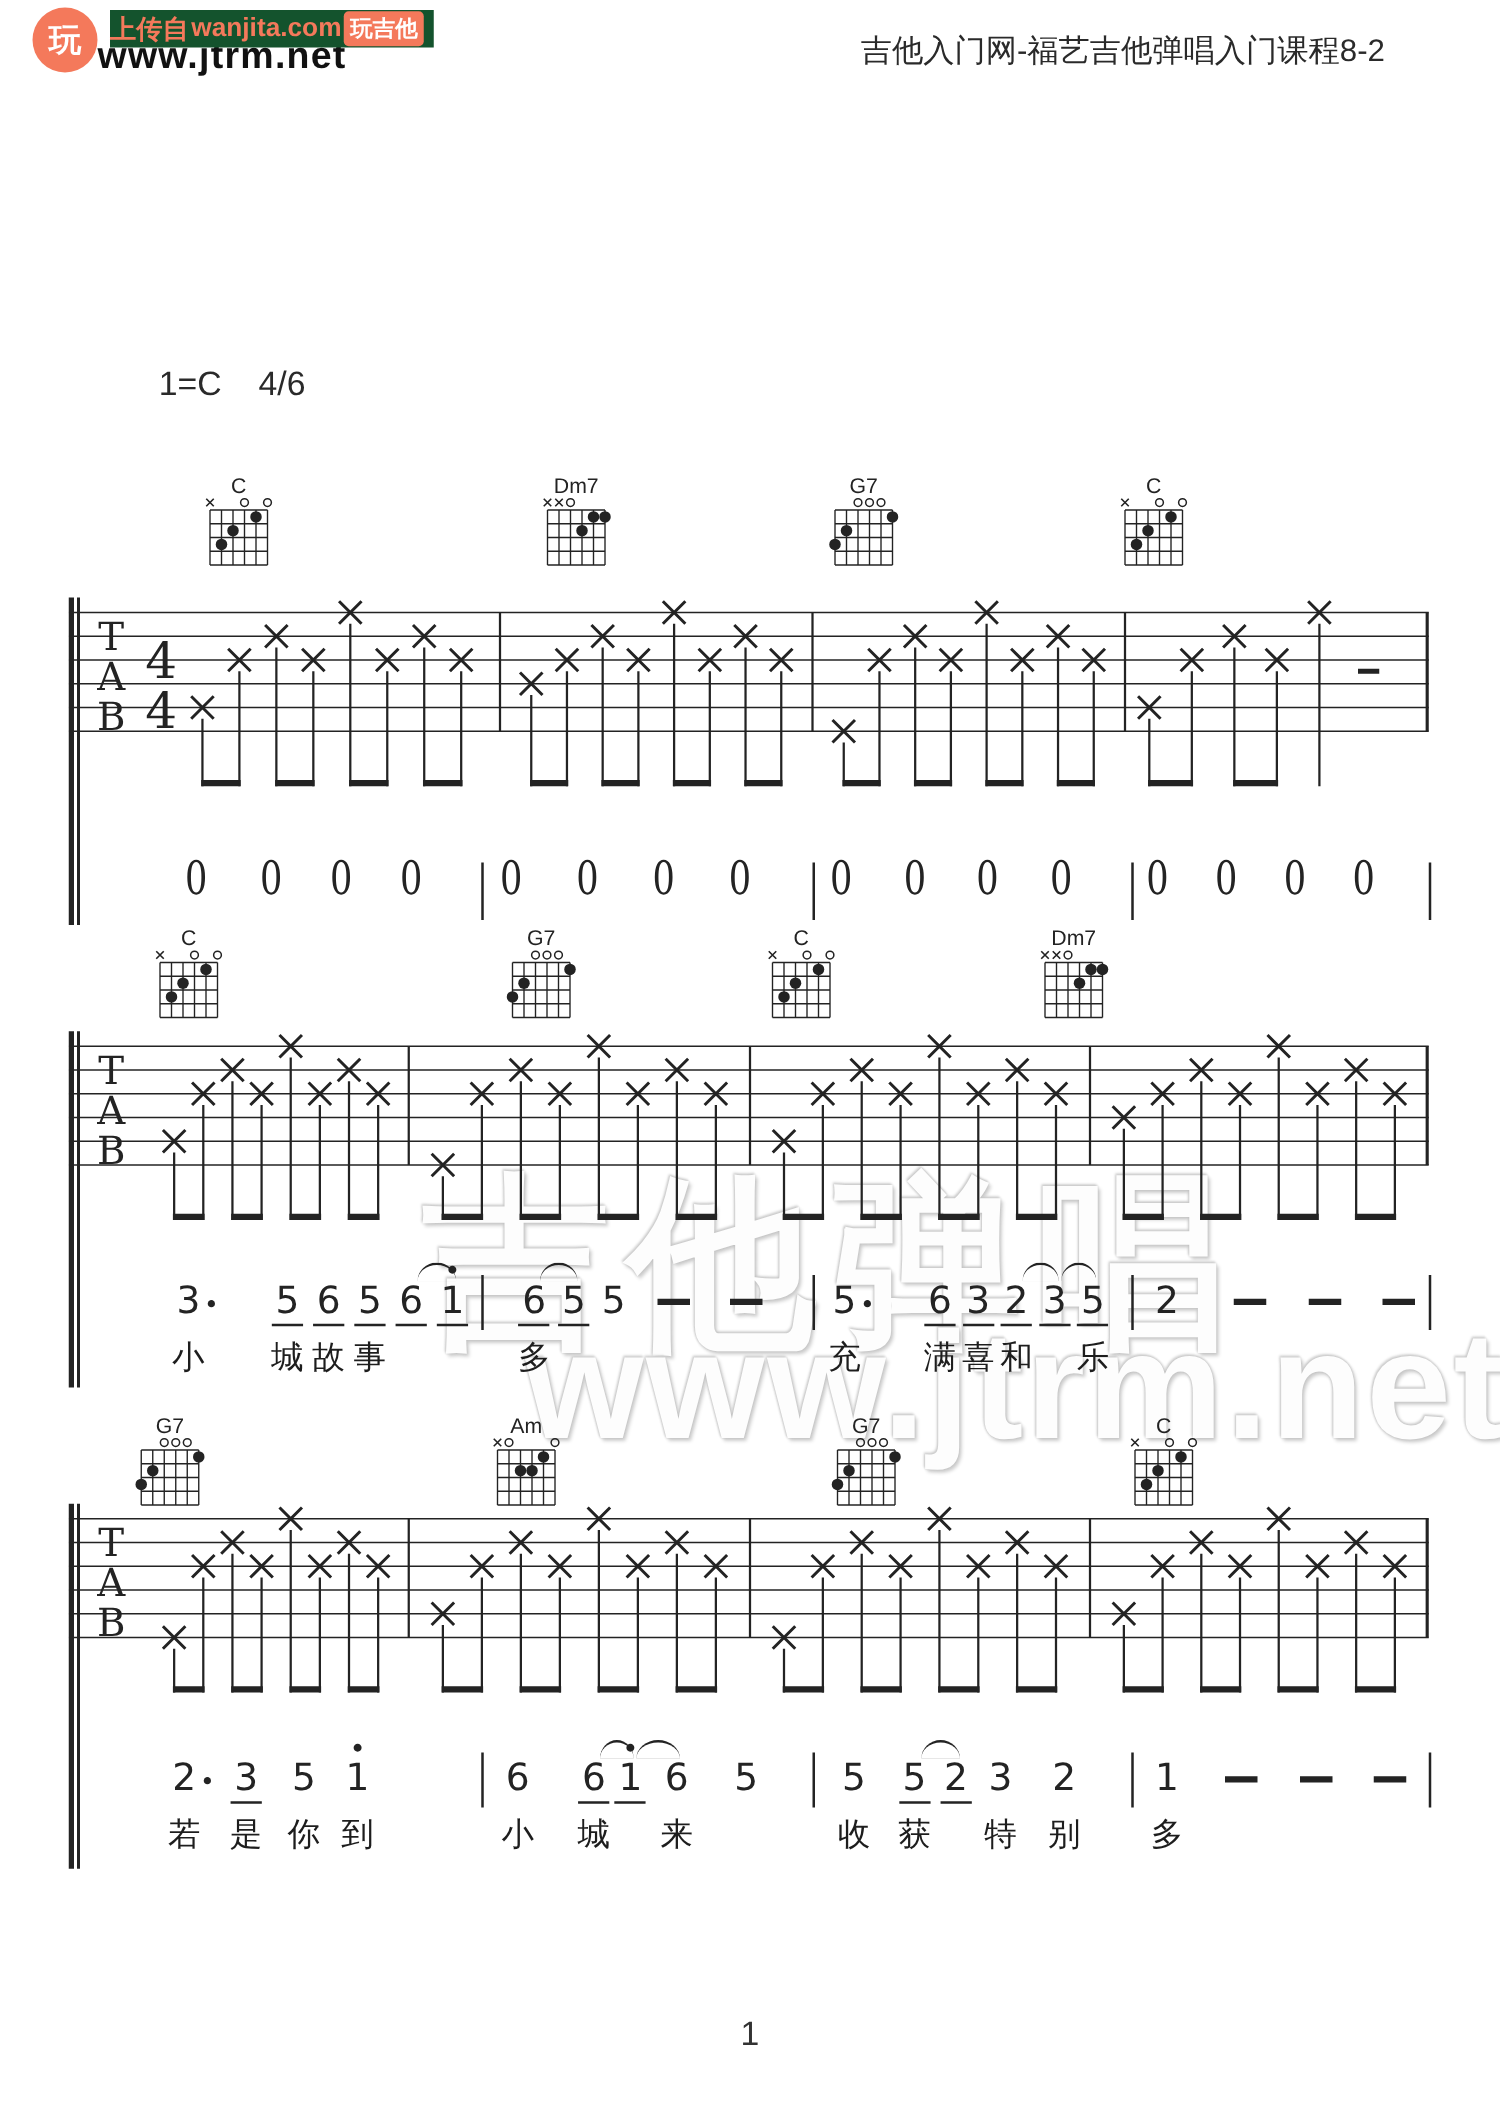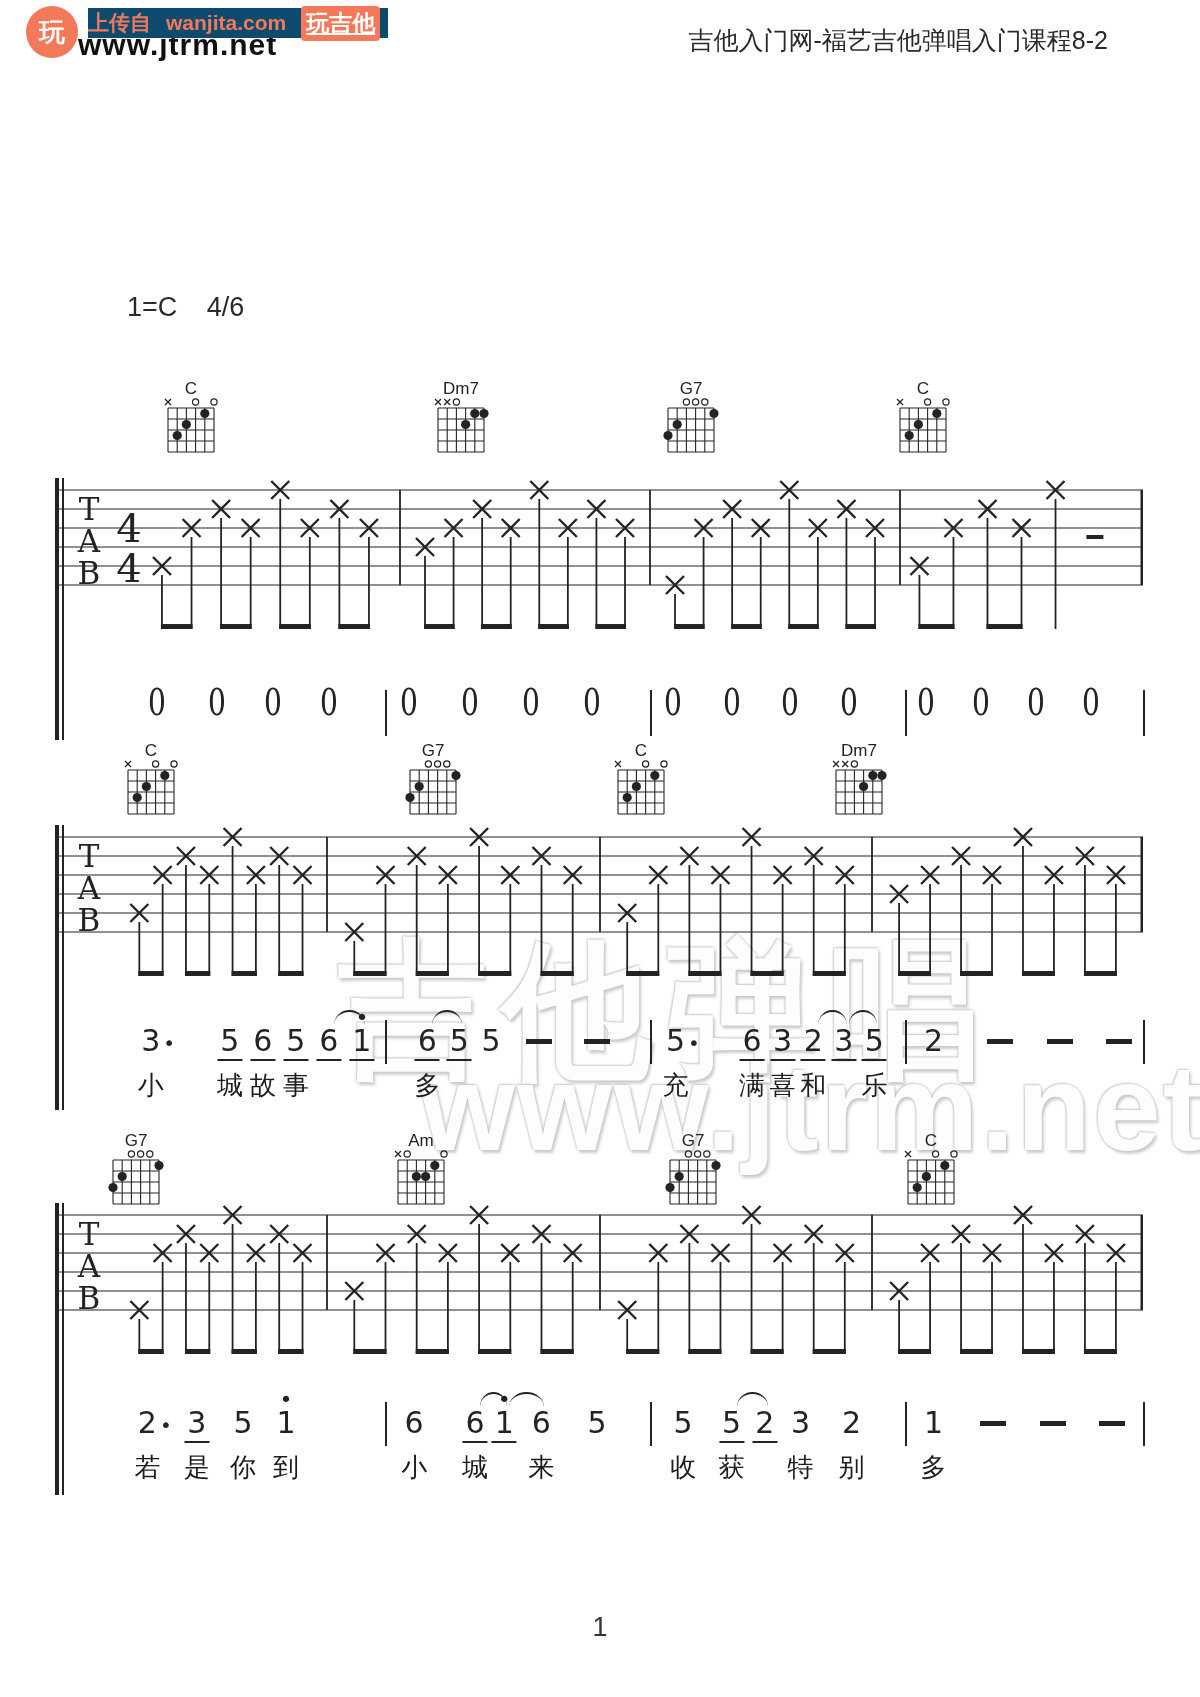--- a/index.html
+++ b/index.html
@@ -4,24 +4,24 @@
 <style>
   :root{ --ink:#232323; --accent:#f4795b; }
   html,body{margin:0;padding:0;background:#9a9a9a;}
   .page{position:relative;width:1200px;height:1697px;background:#fff;overflow:hidden;
         font-family:"Liberation Sans","DejaVu Sans",sans-serif;color:var(--ink);}
 
   
   .logo-circle{position:absolute;left:26px;top:6px;width:52px;height:52px;border-radius:50%;
                background:var(--accent);color:#fff;font-weight:bold;font-size:26px;
                display:flex;align-items:center;justify-content:center;z-index:6;}
-  .logo-banner{position:absolute;left:88px;top:8px;height:30px;background:#0c4a6e;z-index:5;
-               display:flex;align-items:center;gap:15px;font-weight:bold;font-size:21px;color:var(--accent);
+  .logo-banner{position:absolute;left:88px;top:8px;height:30px;background:#14532d;z-index:5;
+               display:flex;align-items:center;gap:2px;font-weight:bold;font-size:21px;color:var(--accent);
                padding-right:8px;justify-content:flex-end;}
-  .lb-badge{background:var(--accent);color:#fff;font-size:23px;padding:2px 5px;border-radius:4px;text-decoration:underline;}
+  .lb-badge{background:var(--accent);color:#fff;font-size:18px;padding:2px 5px;border-radius:4px;}
   .logo-url{position:absolute;left:78px;top:28px;z-index:4;font-weight:bold;font-size:30px;
             letter-spacing:1px;color:#111;}
   .course{position:absolute;right:92px;top:24px;font-size:25px;color:#2a2a2a;}
   .title{position:absolute;left:0;top:76px;width:100%;margin:0;text-align:center;
          font-size:32px;font-weight:bold;letter-spacing:3px;color:#2a2a2a;}
   .subtitle{position:absolute;left:0;top:193px;width:100%;text-align:center;
             font-size:24px;font-weight:bold;letter-spacing:1px;color:#2a2a2a;}
   .keysig{position:absolute;left:127px;top:292px;font-size:27px;color:#2a2a2a;}
   .keysig .ts{margin-left:22px;}
 

